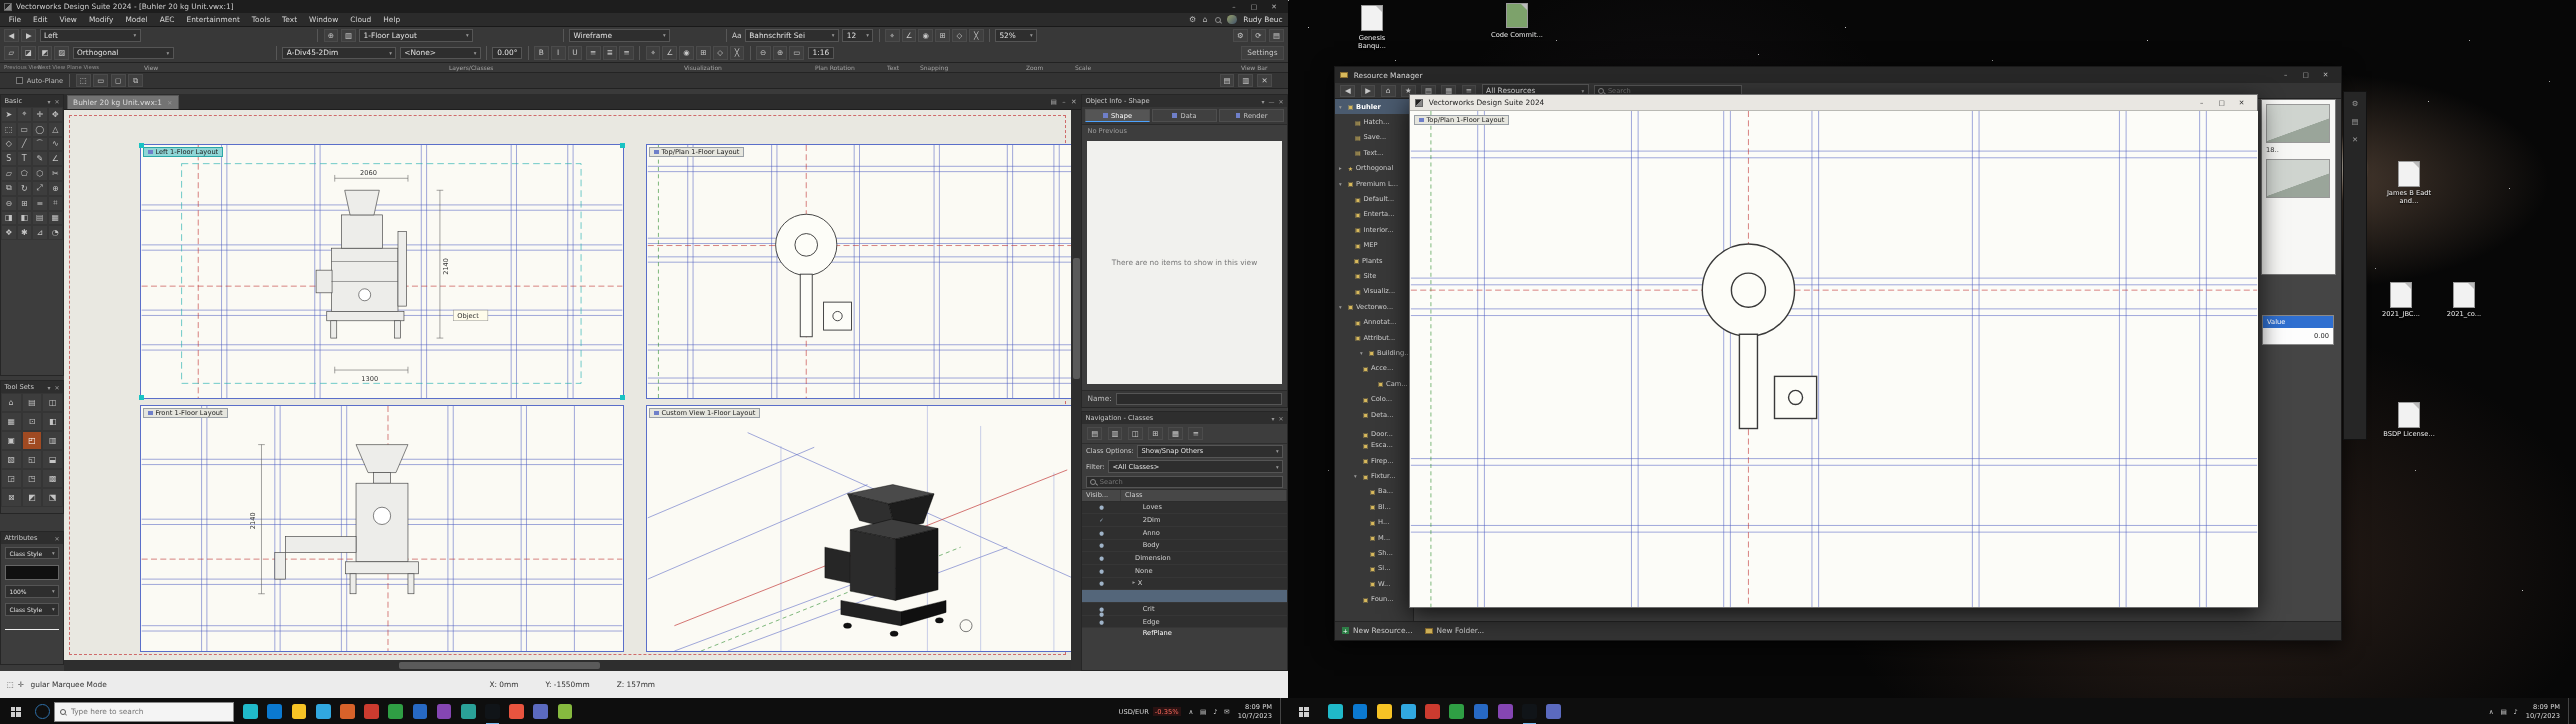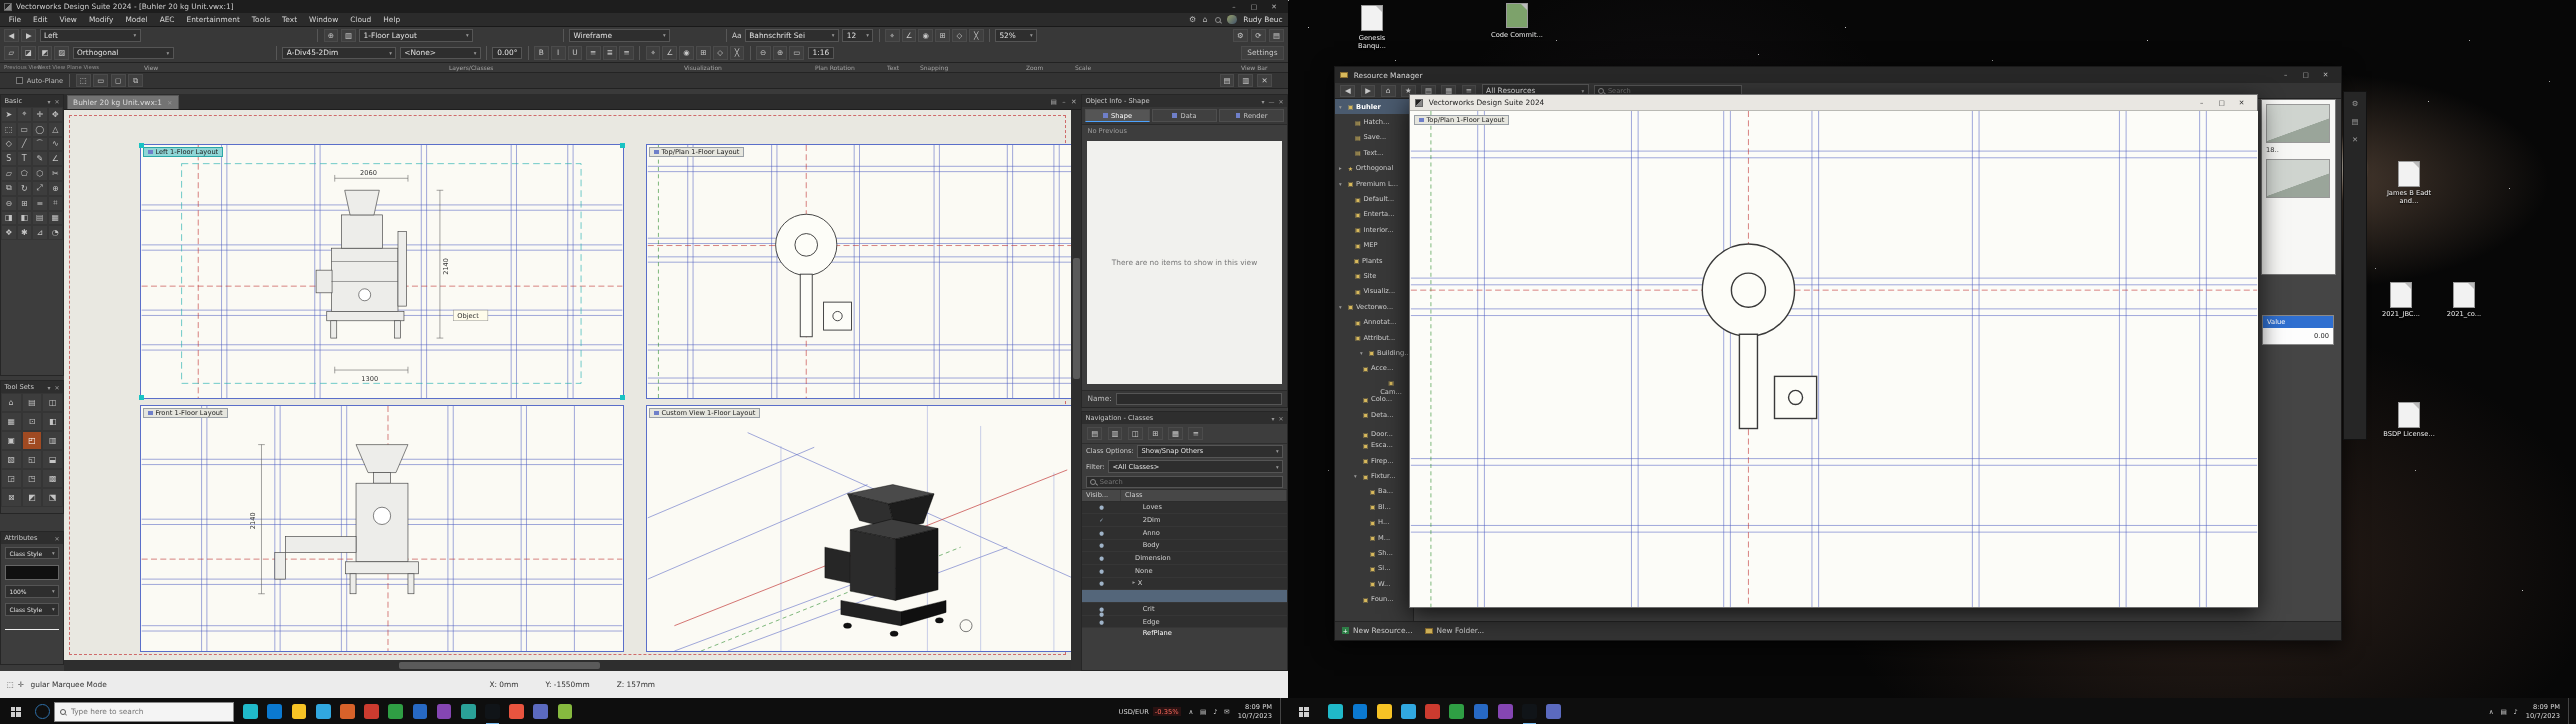--- a/index.html
+++ b/index.html
@@ -939,21 +939,21 @@
         <div class="tree-row" style="padding-left: 25px;">
         <span class="tw">▾</span>
         <span class="ti">▣</span>
         <span>Building...</span>
       </div>
         <div class="tree-row" style="padding-left: 19px;">
         <span class="tw"></span>
         <span class="ti">▣</span>
         <span>Acce...</span>
       </div>
-        <div class="tree-row" style="padding-left: 34px; flex-direction: column;">
+        <div class="tree-row" style="padding-left: 34px;">
         <span class="tw"></span>
         <span class="ti">▣</span>
         <span>Cam...</span>
       </div>
         <div class="tree-row" style="padding-left: 19px;">
         <span class="tw"></span>
         <span class="ti">▣</span>
         <span>Colo...</span>
       </div>
         <div class="tree-row" style="padding-left: 19px;">

